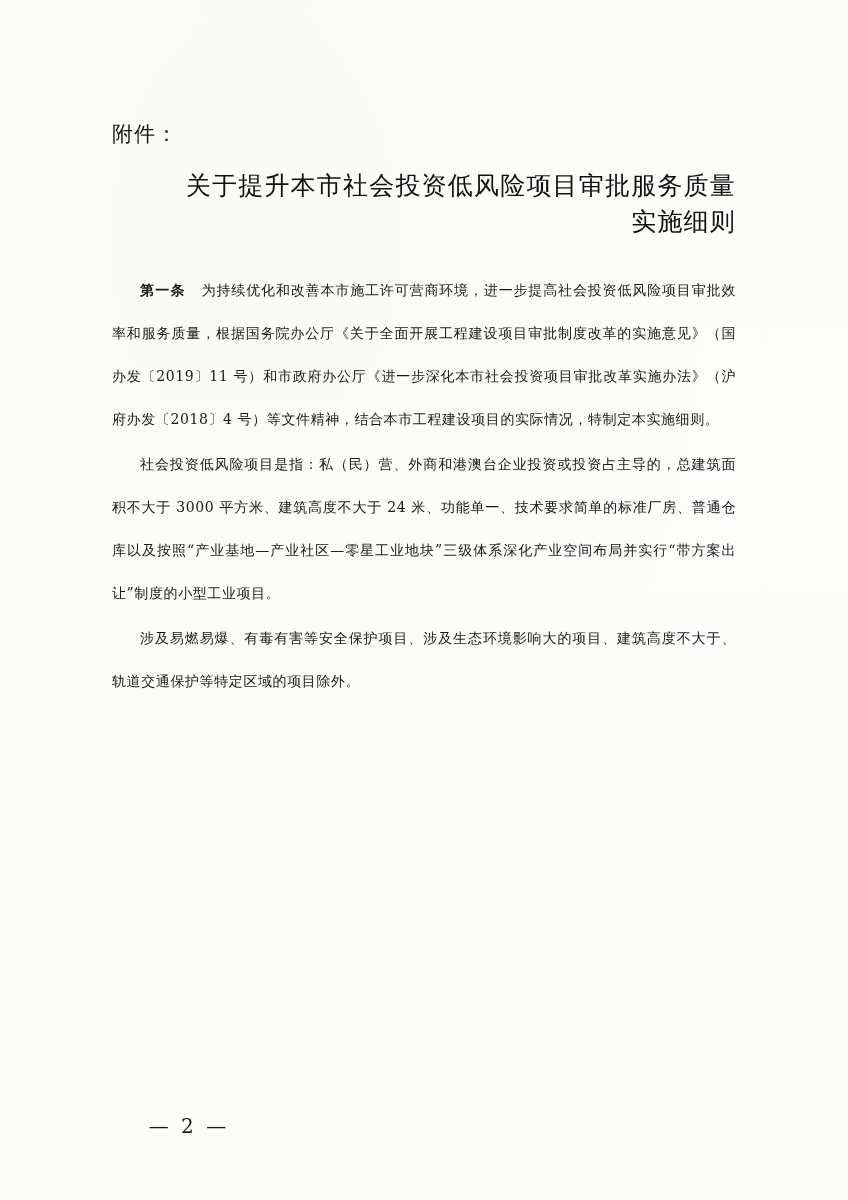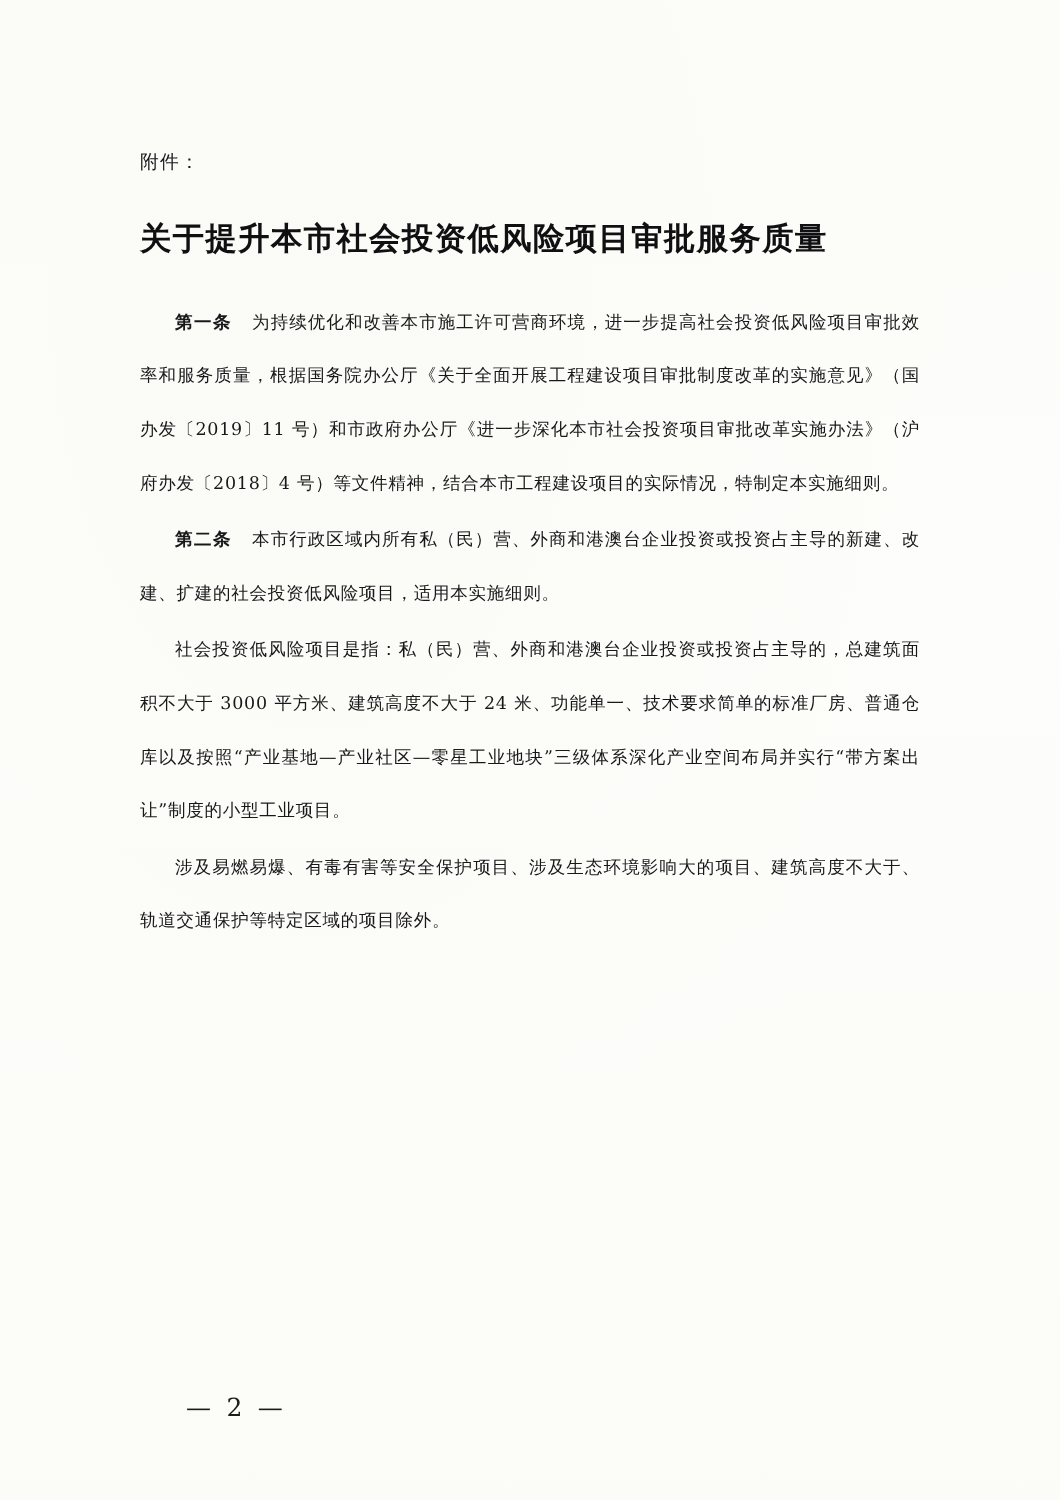--- a/index.html
+++ b/index.html
@@ -30,29 +30,29 @@
     background:
       radial-gradient(ellipse at 30% 20%, rgba(250,250,246,0.9), rgba(253,253,250,0.2) 60%),
       linear-gradient(180deg, #fcfcf9 0%, #fdfdfb 40%, #fbfbf8 100%);
     pointer-events: none;
   }
   .content {
     position: relative;
     z-index: 2;
   }
   .attachment-label {
-    font-size: 15px;
+    font-size: 21px;
     letter-spacing: 1px;
     color: #17171a;
-    margin: 0 0 34px 0;
+    margin: 0 0 20px 0;
     font-family: "DejaVu Serif", "Liberation Serif", serif;
   }
   .doc-title {
-    text-align: left;
-    font-weight: bold;
+    text-align: right;
+    font-weight: normal;
     font-size: 25px;
     line-height: 1.45;
     letter-spacing: 1.2px;
     color: #101012;
     margin: 0 0 10px 0;
   }
   .doc-title .line2 {
     display: block;
   }
   .body-block {
@@ -92,31 +92,29 @@
 </head>
 <body>
 
 <div class="page">
   <div class="content">
 
     <div class="attachment-label">附件：</div>
 
     <h1 class="doc-title">
       <span class="line1">关于提升本市社会投资低风险项目审批服务质量</span>
+      <span class="line2">实施细则</span>
     </h1>
 
     <div class="body-block">
 
       <p class="para">
         <span class="art-no nowrap">第一条</span>&nbsp;&nbsp;&nbsp;<span>为持续优化和改善本市施工许可营商环境，进一步提高社会投资低风险项目审批效率和服务质量，根据国务院办公厅《关于全面开展工程建设项目审批制度改革的实施意见》（国办发〔2019〕11 号）和市政府办公厅《进一步深化本市社会投资项目审批改革实施办法》（沪府办发〔2018〕4 号）等文件精神，结合本市工程建设项目的实际情况，特制定本实施细则。</span>
       </p>
 
-      <p class="para">
-        <span class="art-no nowrap">第二条</span>&nbsp;&nbsp;&nbsp;<span>本市行政区域内所有私（民）营、外商和港澳台企业投资或投资占主导的新建、改建、扩建的社会投资低风险项目，适用本实施细则。</span>
-      </p>
 
       <p class="para">社会投资低风险项目是指：私（民）营、外商和港澳台企业投资或投资占主导的，总建筑面积不大于 3000 平方米、建筑高度不大于 24 米、功能单一、技术要求简单的标准厂房、普通仓库以及按照“产业基地—产业社区—零星工业地块”三级体系深化产业空间布局并实行“带方案出让”制度的小型工业项目。</p>
 
       <p class="para">涉及易燃易爆、有毒有害等安全保护项目、涉及生态环境影响大的项目、建筑高度不大于、轨道交通保护等特定区域的项目除外。</p>
 
     </div>
   </div>
 
   <div class="footer">
     <span class="page-number">— 2 —</span>

